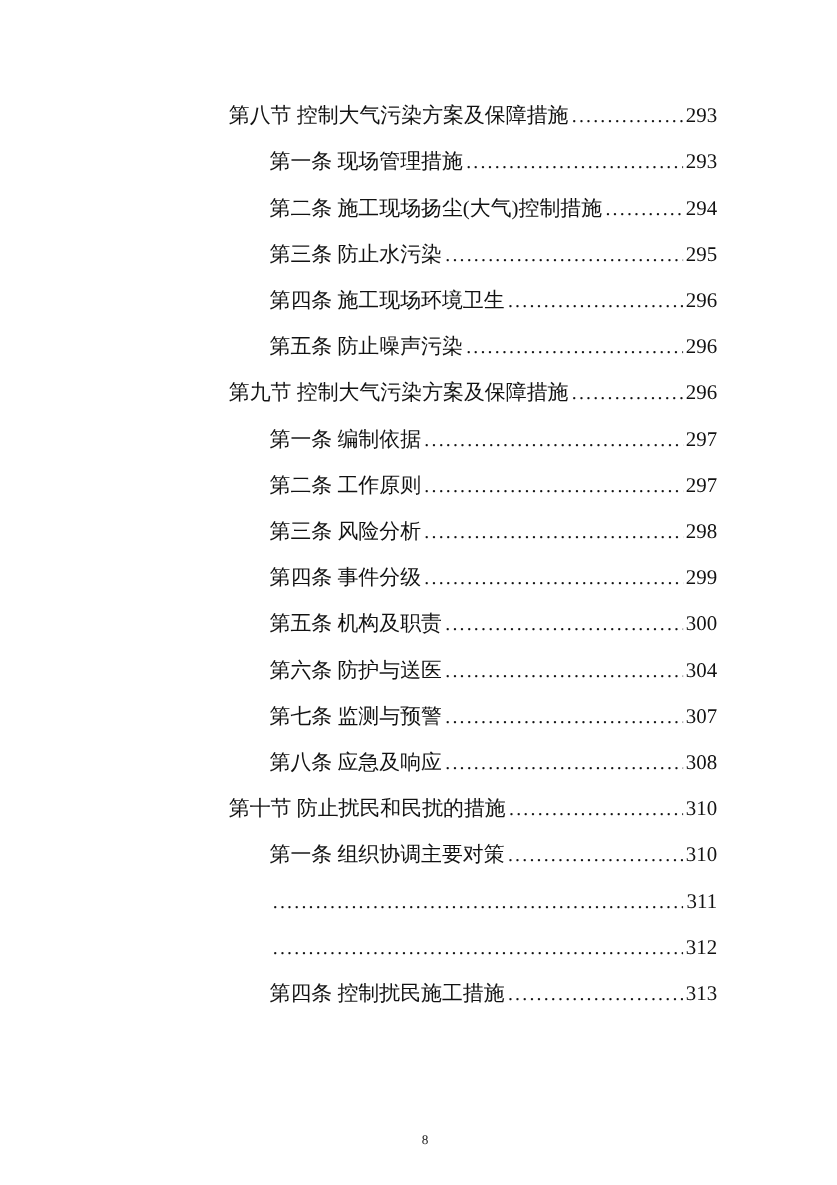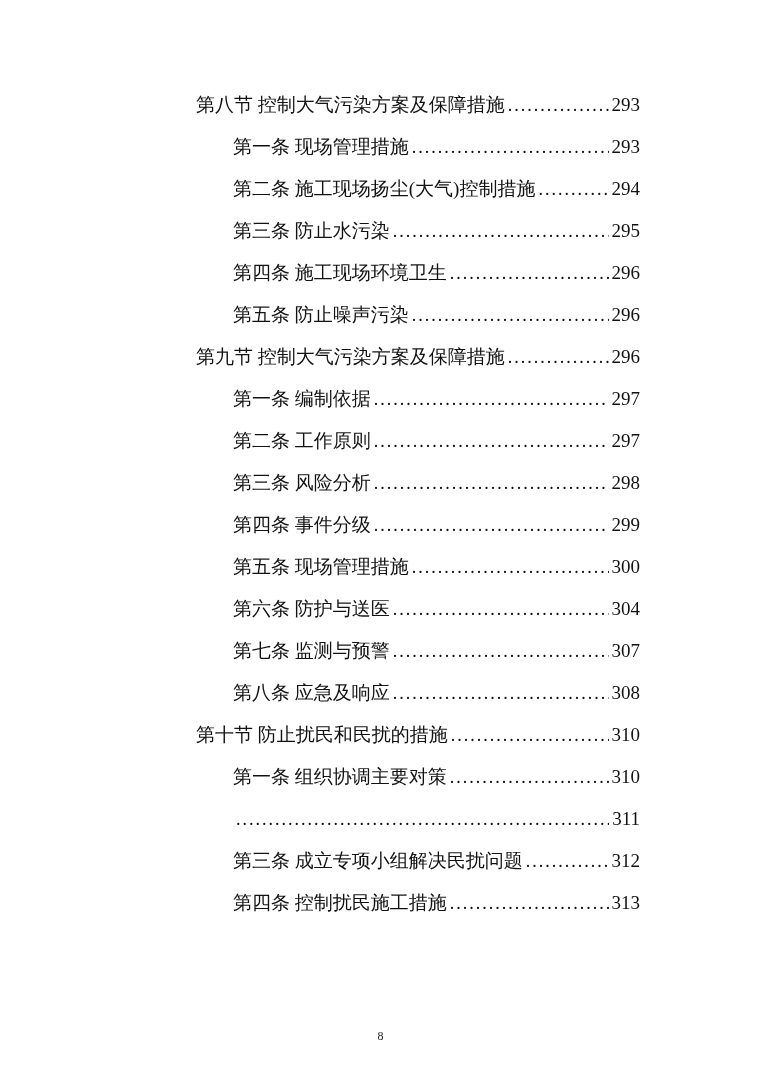--- a/index.html
+++ b/index.html
@@ -4,21 +4,21 @@
 <style>
   * { margin: 0; padding: 0; box-sizing: border-box; }
   html, body { background: #ffffff; }
   body {
     width: 761px; height: 1077px;
     position: relative;
     overflow: hidden;
     font-family: "Liberation Serif", "DejaVu Serif", serif;
     color: #121212;
   }
-  .page { position: absolute; inset: 0; background: #ffffff; }
+  .page { position: absolute; inset: 0; background: #ffffff; margin-left: 12px; }
   .toc {
     position: absolute;
     left: 196px; top: 84px;
     width: 444px;
   }
   .toc-row {
     display: flex;
     align-items: baseline;
     height: 42px;
     line-height: 42px;
@@ -102,21 +102,21 @@
         <span class="toc-label">第三条 风险分析</span>
         <span class="toc-leader"></span>
         <span class="toc-page">298</span>
       </div>
       <div class="toc-row level2">
         <span class="toc-label">第四条 事件分级</span>
         <span class="toc-leader"></span>
         <span class="toc-page">299</span>
       </div>
       <div class="toc-row level2">
-        <span class="toc-label">第五条 现场管理措施</span>
+        <span class="toc-label">第五条 机构及职责</span>
         <span class="toc-leader"></span>
         <span class="toc-page">300</span>
       </div>
       <div class="toc-row level2">
         <span class="toc-label">第六条 防护与送医</span>
         <span class="toc-leader"></span>
         <span class="toc-page">304</span>
       </div>
       <div class="toc-row level2">
         <span class="toc-label">第七条 监测与预警</span>
@@ -136,21 +136,20 @@
       <div class="toc-row level2">
         <span class="toc-label">第一条 组织协调主要对策</span>
         <span class="toc-leader"></span>
         <span class="toc-page">310</span>
       </div>
       <div class="toc-row level2">
         <span class="toc-leader"></span>
         <span class="toc-page">311</span>
       </div>
       <div class="toc-row level2">
-        <span class="toc-label">第三条 成立专项小组解决民扰问题</span>
         <span class="toc-leader"></span>
         <span class="toc-page">312</span>
       </div>
       <div class="toc-row level2">
         <span class="toc-label">第四条 控制扰民施工措施</span>
         <span class="toc-leader"></span>
         <span class="toc-page">313</span>
       </div>
     </div>
   <div class="footer">

